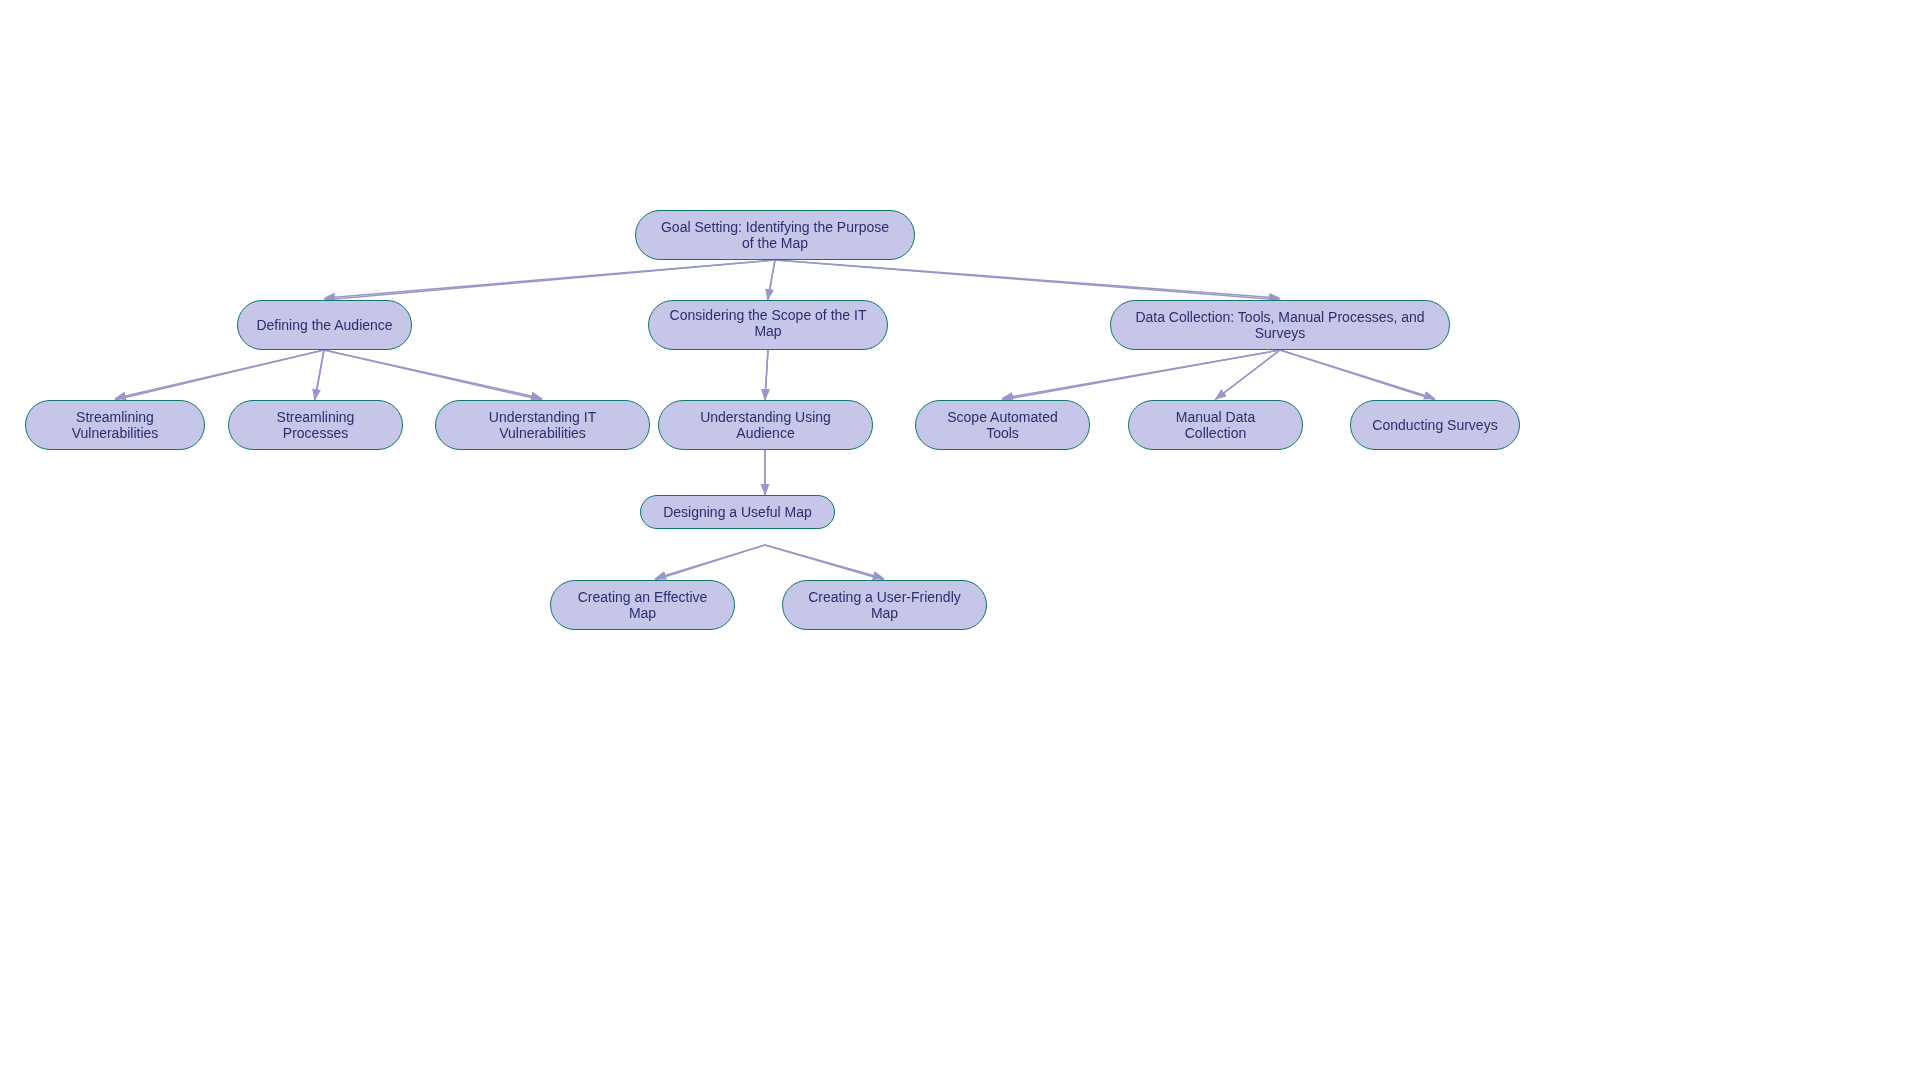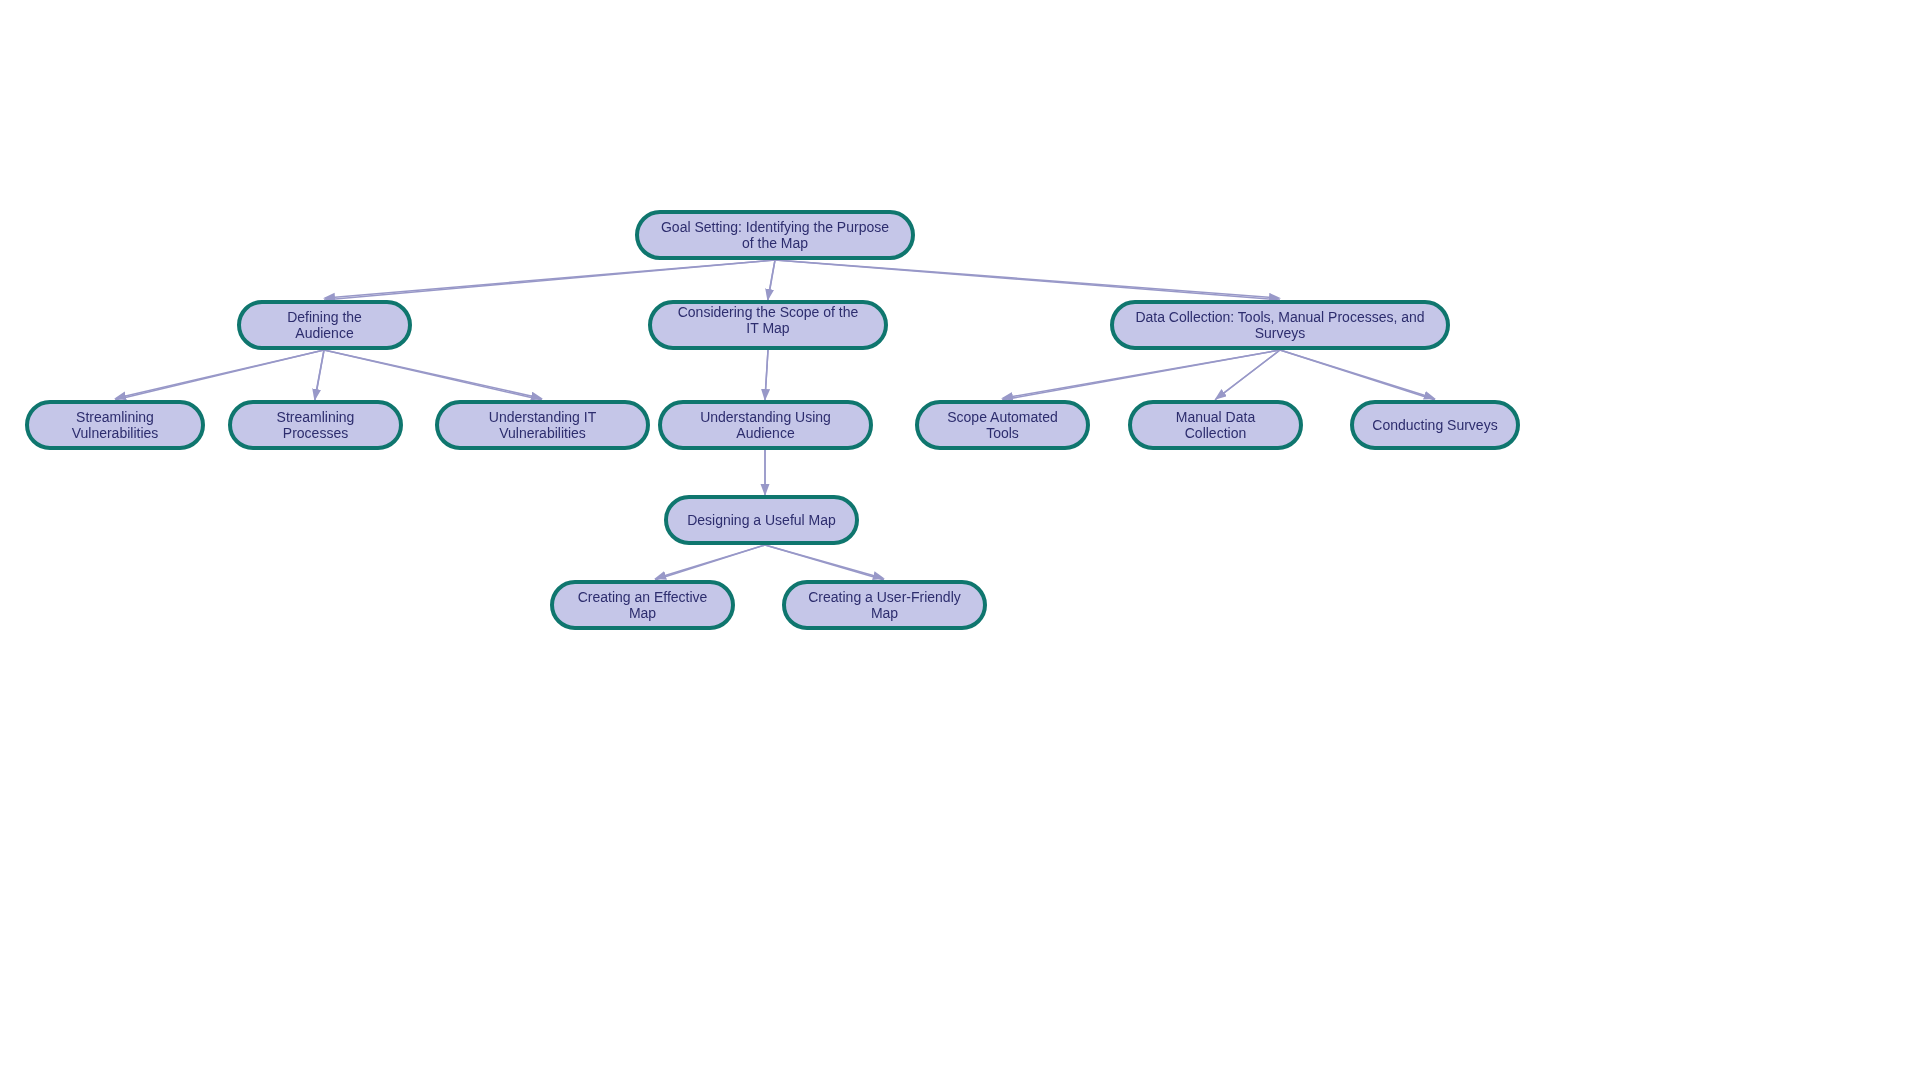--- a/index.html
+++ b/index.html
@@ -28,21 +28,21 @@
       position: absolute;
       background: #c5c6e8;
       border-radius: 30px;
       display: flex;
       align-items: center;
       justify-content: center;
       text-align: center;
       font-size: 14px;
       color: #2d2d6e;
       padding: 10px 18px;
-      border: 4px solid #0f766e;
+      border: 1px solid #0f766e;
     }
   </style>
 </head>
 <body>
 
 <div class="diagram-container">
   <svg class="lines">
 
     <line x1="775" y1="260" x2="324" y2="300" stroke="#9898c8" stroke-width="1.5"></line>
 
@@ -127,21 +127,21 @@
   <div class="node" style="left:915px; top:400px; width:175px; height:50px;">
     <span>Scope Automated Tools</span>
   </div>
   <div class="node" style="left:1128px; top:400px; width:175px; height:50px;">
     <span>Manual Data Collection</span>
   </div>
   <div class="node" style="left:1350px; top:400px; width:170px; height:50px;">
     <span>Conducting Surveys</span>
   </div>
 
-  <div class="node" style="left:664px; top:495px; width:195px; height:50px;justify-content:center;">
+  <div class="node" style="left:640px; top:495px; width:195px; height:34px;justify-content:center;">
     <span>Designing a Useful Map</span>
   </div>
 
   <div class="node" style="left:550px; top:580px; width:185px; height:50px;">
     <span>Creating an Effective Map</span>
   </div>
   <div class="node" style="left:782px; top:580px; width:205px; height:50px;align-items:center;">
     <span>Creating a User-Friendly Map</span>
   </div>
 </div>

